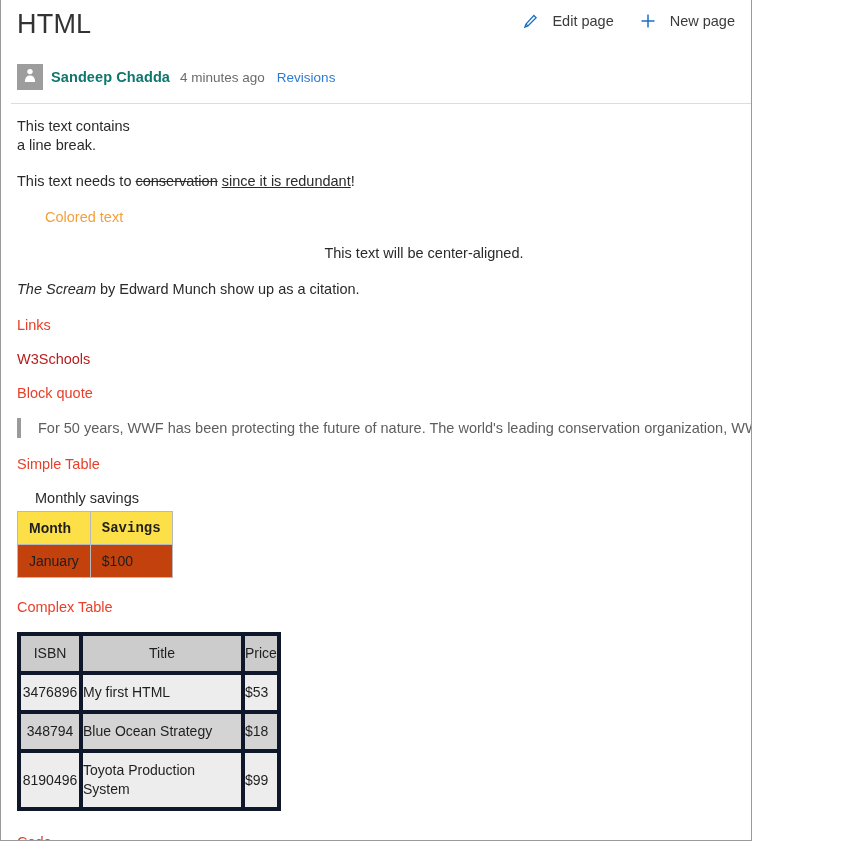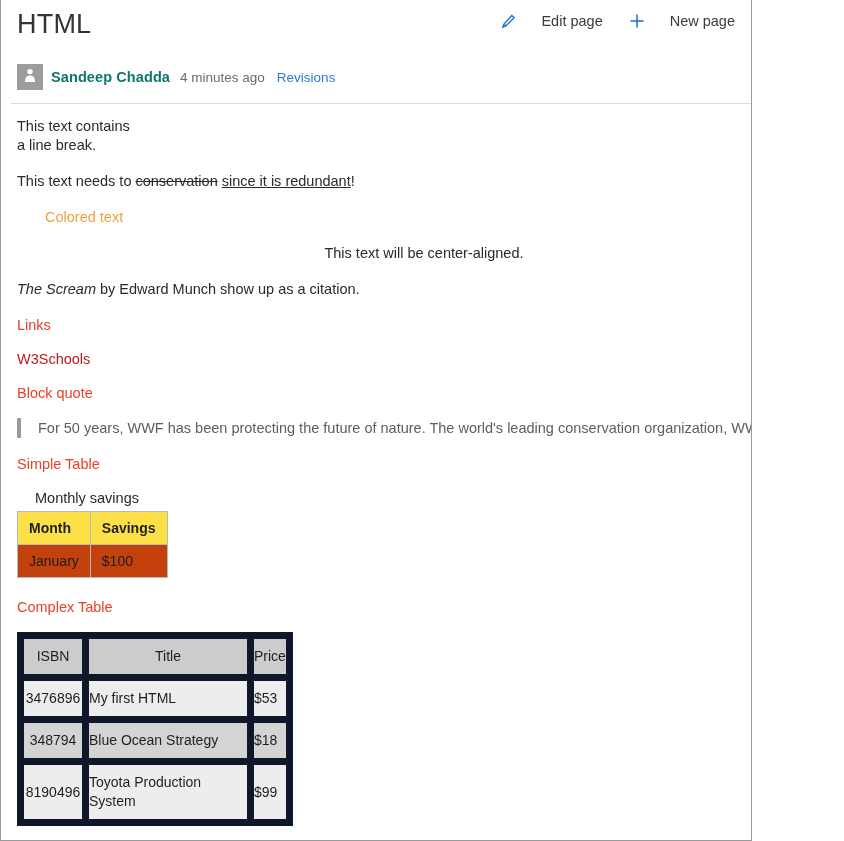--- a/index.html
+++ b/index.html
@@ -43,21 +43,21 @@
     position: absolute;
     right: 16px;
     top: 12px;
     display: flex;
     align-items: center;
     gap: 26px;
   }
   .hdr-action {
     display: flex;
     align-items: center;
-    gap: 25px;
+    gap: 14px;
     cursor: pointer;
     font-size: 14.5px;
     color: #3b3b3b;
     line-height: 18px;
   }
   .hdr-action .ico { display: flex; align-items: center; }
 
   
   .byline {
     position: absolute;
@@ -173,25 +173,25 @@
     padding: 7px 11px;
     text-align: left;
     line-height: 18px;
   }
   .simple-table th {
     background: #fde047;
     font-weight: bold;
   }
   .simple-table td { background: #c2410c; }
   .simple-table .c-month { min-width: 48px; }
-  .simple-table .c-sav { min-width: 52px; }
+  .simple-table .c-sav { min-width: 52px; font-family: Liberation Mono, monospace; }
 
   .complex-table { margin-bottom: 22px; }
   .complex-table th, .complex-table td {
-    border: 7px solid #0f172a;
+    border: 4px solid #0f172a;
     padding: 8px 0;
     line-height: 19px;
   }
   .complex-table th {
     background: #cccccc;
     font-weight: 400;
     text-align: center;
   }
   .complex-table tbody tr:nth-child(odd) td { background: #ededed; }
   .complex-table tbody tr:nth-child(even) td { background: #d4d4d4; }

